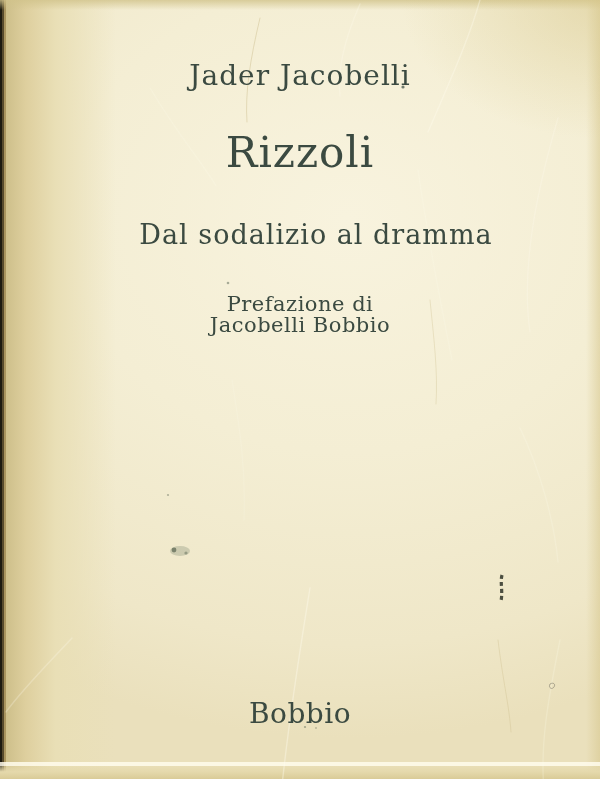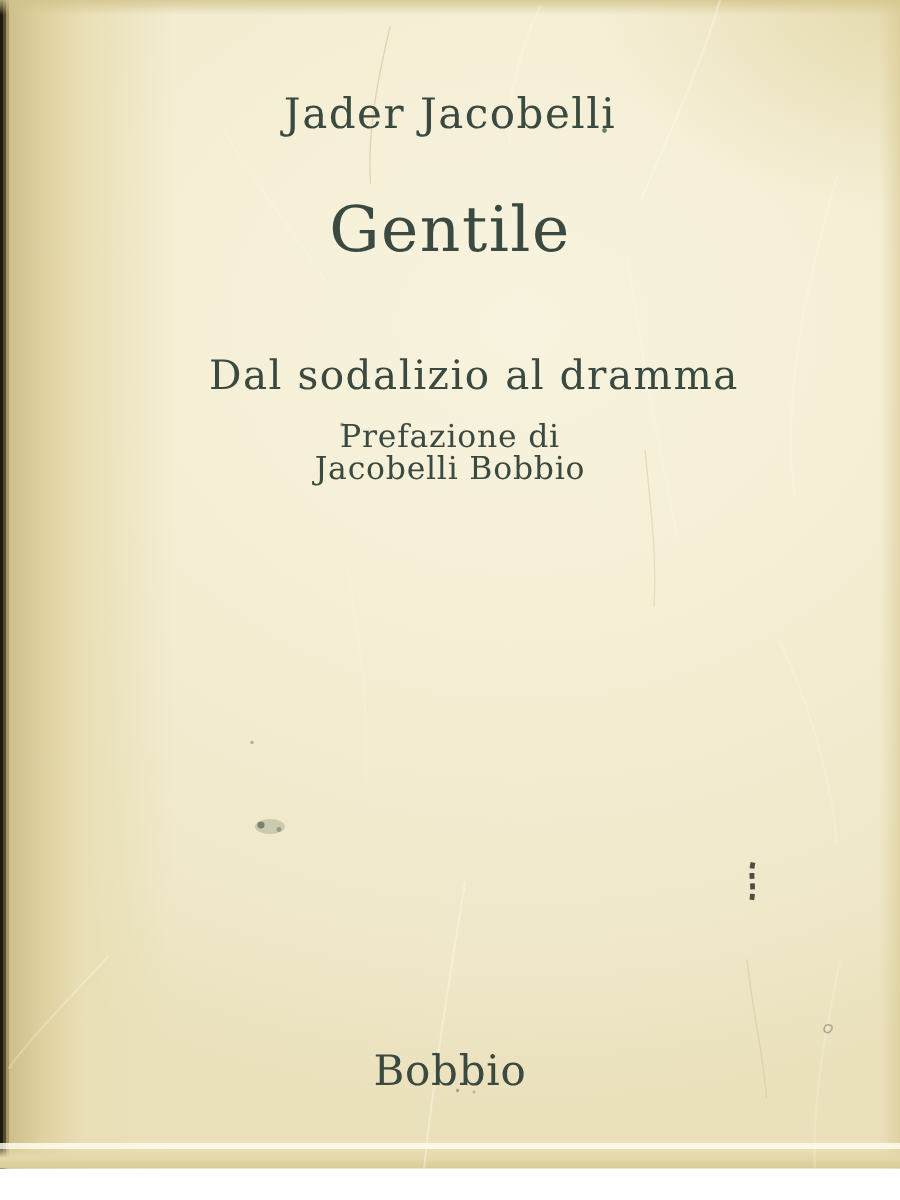--- a/index.html
+++ b/index.html
@@ -66,27 +66,27 @@
     font-size: 28px; line-height: 32px;
     letter-spacing: 1px;
   }
   .title {
     top: 134px;
     font-size: 42px; line-height: 38px;
     font-weight: normal;
     letter-spacing: 1px;
   }
   .subtitle {
-    top: 236px;
+    top: 220px;
     font-size: 27px; line-height: 30px;
     letter-spacing: 1px;
     padding-left: 32px;
   }
   .preface {
-    top: 281px;
+    top: 294px;
     font-size: 21px; line-height: 21px;
     letter-spacing: 0.5px;
   }
   .publisher {
     top: 699px;
     font-size: 28px; line-height: 30px;
     letter-spacing: 0.5px;
   }
 </style>
 </head>
@@ -131,21 +131,21 @@
     <circle cx="168" cy="495" r="1.1" fill="#4a5748" opacity="0.4"></circle>
     <circle cx="305" cy="727" r="1.1" fill="#4a5748" opacity="0.45"></circle>
     <circle cx="316" cy="728" r="1" fill="#4a5748" opacity="0.3"></circle>
     <circle cx="228" cy="283" r="1.3" fill="#4a5748" opacity="0.45"></circle>
     <path d="M550,684 c3,-2 6,0 4,3 c-2,3 -6,1 -4,-3 z" fill="none" stroke="#7a7668" stroke-width="1" opacity="0.55"></path>
   </svg>
 
   <div class="text-line author">Jader Jacobelli</div>
 
   <div class="text-block title">
-    <div>Gentile</div>
+    <div>Rizzoli</div>
   </div>
 
   <div class="text-line subtitle">Dal sodalizio al dramma</div>
 
   <div class="text-block preface">
     <div>Prefazione di</div>
     <div>Jacobelli Bobbio</div>
   </div>
 
   <div class="text-line publisher">Bobbio</div>

